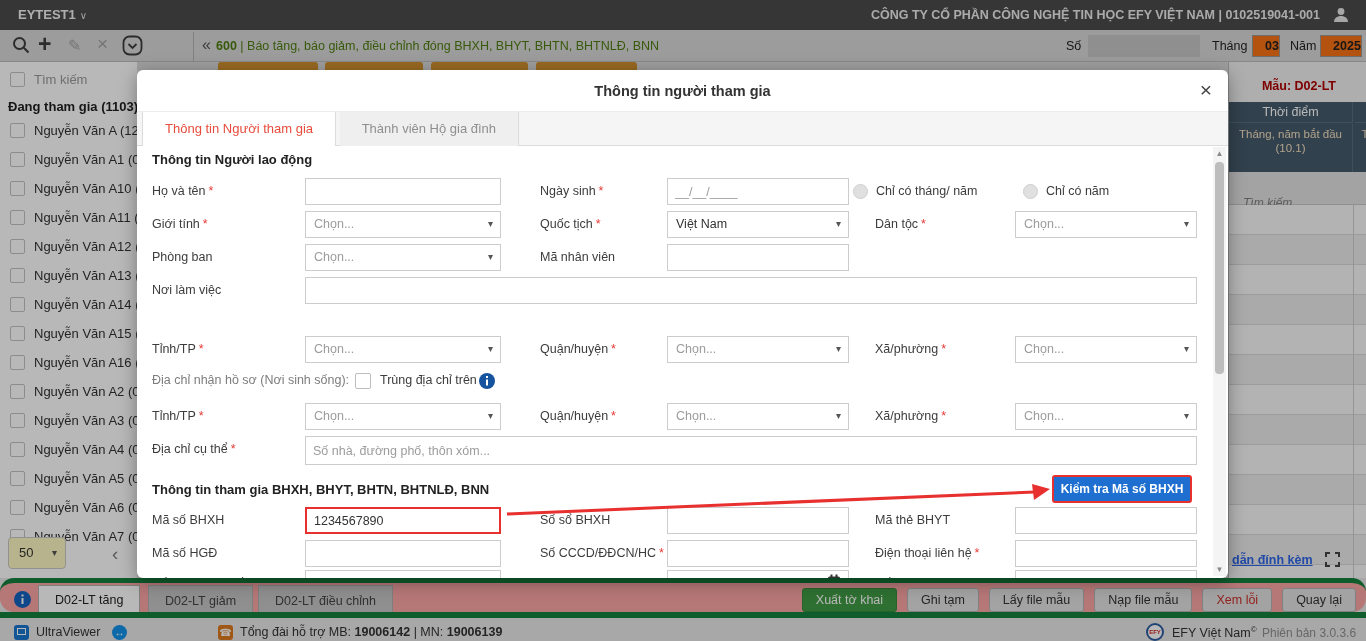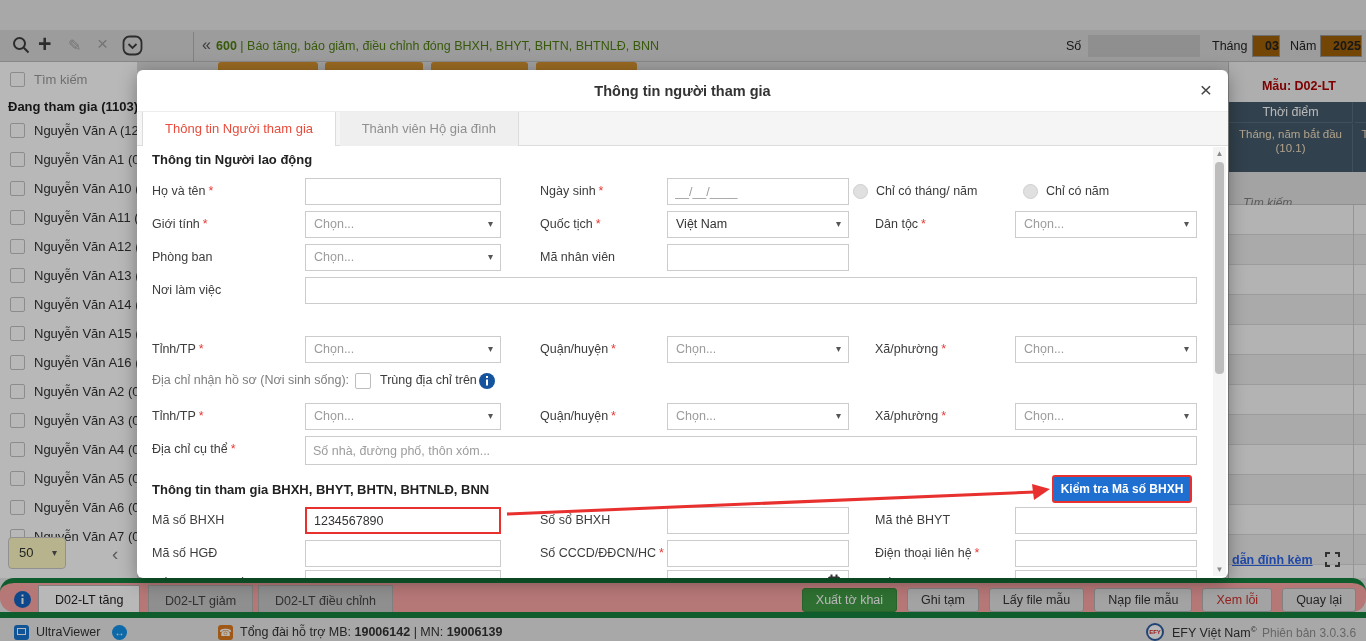--- a/index.html
+++ b/index.html
@@ -18,21 +18,21 @@
   
   .toolbar { position:absolute; left:0; top:30px; width:1366px; height:32px; background:#d9d9d9; border-bottom:1px solid #bdbdbd; }
   .tb-ic { position:absolute; top:5px; cursor:pointer; }
   .tb-divider { position:absolute; left:193px; top:32px; width:1px; height:31px; background:#b3b3b3; }
   .collapse { position:absolute; left:202px; top:36px; font-size:16px; color:#555; }
   .mod-title { position:absolute; left:216px; top:39px; font-size:12.5px; color:#4d7c0f; white-space:nowrap; }
   .mod-title .code { font-weight:bold; }
   .so-lbl { position:absolute; left:1066px; top:39px; font-size:12.5px; color:#222; }
   .so-inp { position:absolute; left:1088px; top:35px; width:112px; height:22px; background:#c6c6c6; border:none; }
   .my-lbl { position:absolute; top:39px; font-size:12.5px; color:#222; }
-  .my-inp { position:absolute; top:35px; height:22px; background:#a16207; border:1px solid #999; text-align:center; font-weight:bold; font-size:12.5px; color:#222;padding-left:12px; }
+  .my-inp { position:absolute; top:35px; height:22px; background:#f97316; border:1px solid #999; text-align:center; font-weight:bold; font-size:12.5px; color:#222;padding-left:12px; }
 
   
   .bgtabstrip { position:absolute; left:137px; top:62px; width:1091px; height:8px; background:#dcdcdc; }
   .bgtab { position:absolute; top:0; height:8px; background:#d3922f; border-radius:3px 3px 0 0; }
 
   
   .sidebar { position:absolute; left:0; top:62px; width:137px; height:516px; background:#fff; overflow:hidden; }
   .cb { display:inline-block; width:15px; height:15px; background:#fff; border:1px solid #c3c3c3; border-radius:2px; vertical-align:middle; }
   .search-row { position:absolute; left:10px; top:9px; white-space:nowrap; }
   .search-row .ph { color:#9a9a9a; margin-left:9px; font-size:13px; vertical-align:middle; }
@@ -122,20 +122,30 @@
   .m-scroll .ar { position:absolute; left:0; width:13px; text-align:center; font-size:8px; color:#8a8a8a; }
   .m-thumb { position:absolute; left:2px; top:15px; width:9px; height:212px; background:#bdbdbd; border-radius:4px; }
 
   .cal-ic { position:absolute; }
 </style>
 </head>
 <body>
 
 <div id="app">
 
+  <div class="topbar">
+    <div class="account"><span>EYTEST1</span><span class="car">∨</span></div>
+    <div class="company">CÔNG TY CỔ PHẦN CÔNG NGHỆ TIN HỌC EFY VIỆT NAM | 0102519041-001</div>
+    <div class="user-ic">
+      <svg width="18" height="18" viewBox="0 0 18 18">
+          <circle cx="9" cy="5.5" r="3.4" fill="#e8e8e8"></circle>
+          <path d="M2 16c0-3.8 3.1-6 7-6s7 2.2 7 6z" fill="#e8e8e8"></path>
+        </svg>
+    </div>
+  </div>
 
   <div class="toolbar">
     <div class="tb-ic" style="left:11px;">
       <svg width="20" height="20" viewBox="0 0 20 20">
           <circle cx="8.5" cy="8.5" r="5.5" fill="none" stroke="#3d3d3d" stroke-width="2"></circle>
           <line x1="12.8" y1="12.8" x2="17.5" y2="17.5" stroke="#3d3d3d" stroke-width="2"></line>
         </svg>
     </div>
     <div class="tb-ic" style="left:38px; top:1px; font-size:23px; color:#3d3d3d; font-weight:bold;">+</div>
     <div class="tb-ic" style="left:68px; top:6px; font-size:16px; color:#a2a2a2;">✎</div>

